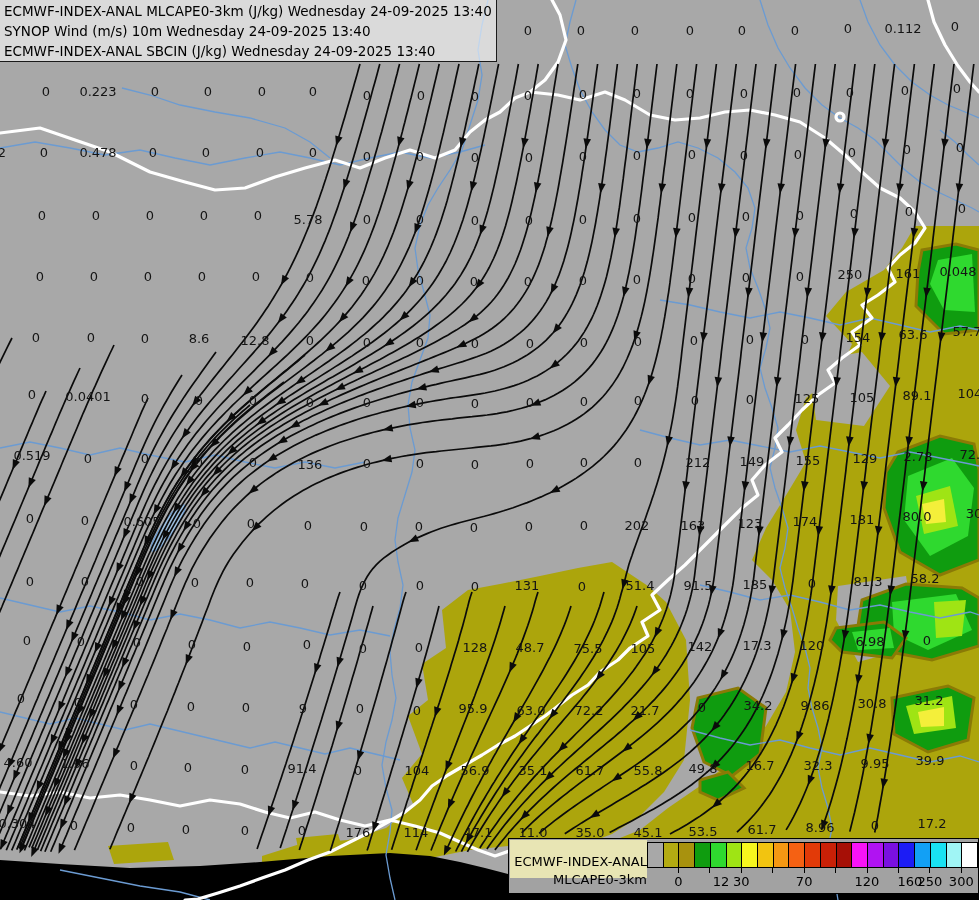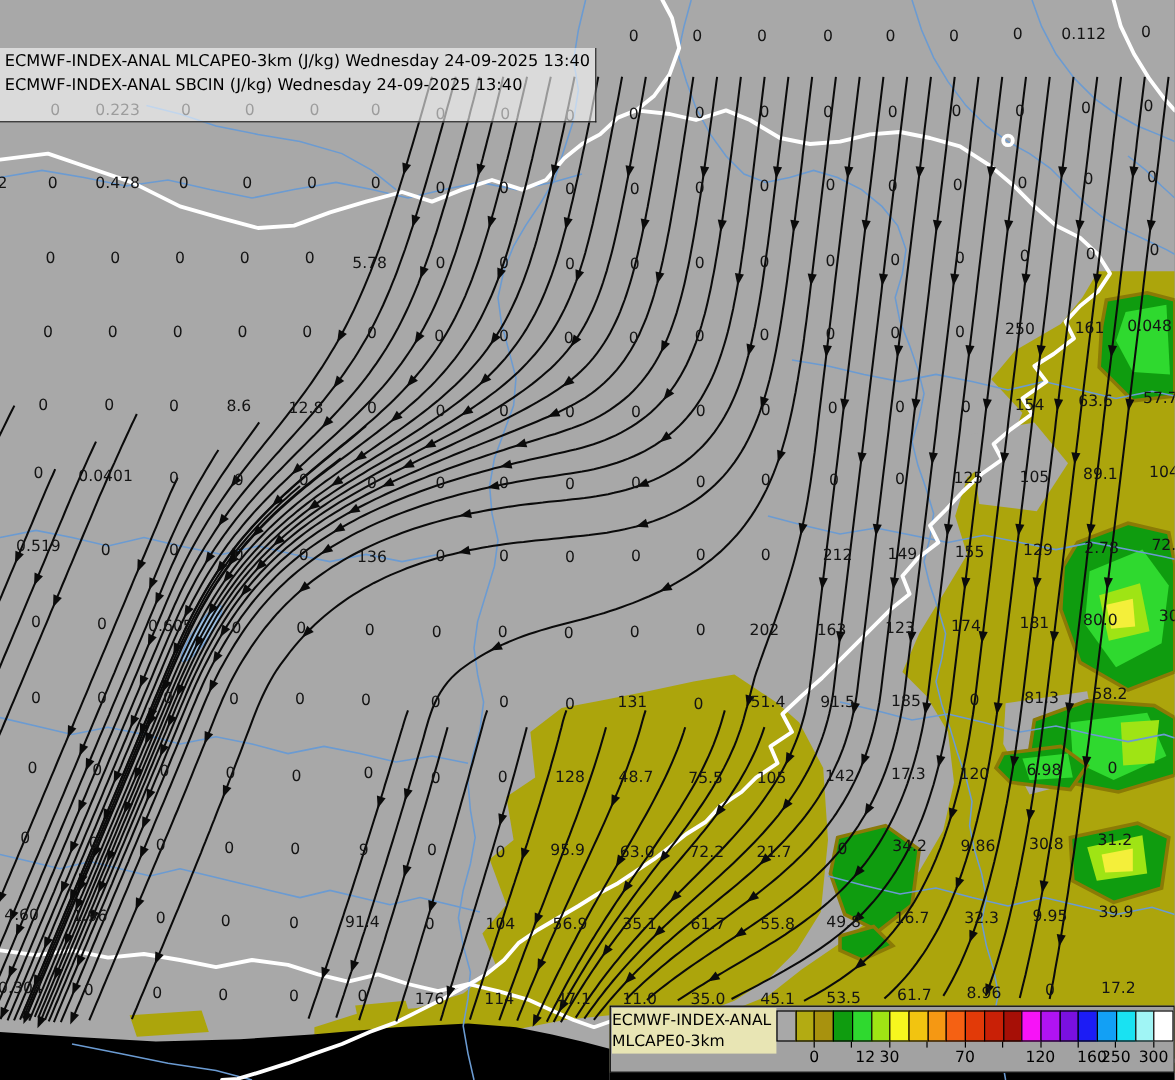--- a/index.html
+++ b/index.html
@@ -7,31 +7,31 @@
     position:relative;width:979px;height:900px;overflow:hidden;
     background:#a8a8a8;
     font-family:"DejaVu Sans","Liberation Sans",sans-serif;
   }
   svg{position:absolute;left:0;top:0;}
   .titlebox{
     position:absolute;left:0;top:0;width:497px;height:62px;
     background:rgba(255,255,255,0.58);
     border-right:1px solid #1a1a1a;border-bottom:1px solid #1a1a1a;
     box-sizing:border-box;padding:1px 0 0 4px;z-index:30;
-    color:#000;font-size:13.5px;line-height:20px;white-space:nowrap;margin-top:40px;
+    color:#000;font-size:13.5px;line-height:20px;white-space:nowrap;
   }
   .legend{
     position:absolute;left:508px;top:838px;width:471px;height:56px;
     background:#a2a2a2;border:1px solid #000;box-sizing:border-box;z-index:30;
     color:#000;
   }
   .leg-label{
     position:absolute;left:1px;top:1px;width:137px;height:38px;
-    background:#e8e5b4;text-align:left;font-size:13px;line-height:18px;
-    padding-top:2px;box-sizing:border-box;
+    background:#e8e5b4;text-align:right;font-size:13px;line-height:18px;
+    padding-top:13px;box-sizing:border-box;
   }
   .leg-unit{
     position:absolute;left:1px;top:40px;width:137px;height:14px;
     text-align:center;font-size:13px;margin-top:20px;
   }
   .leg-bar{position:absolute;left:138px;top:3px;width:330px;height:50px;}
   .leg-bar .sw{position:absolute;top:0;height:26px;border:1px solid #000;box-sizing:border-box;}
   .leg-bar .tick{position:absolute;top:26px;width:1px;height:5px;background:#000;}
   .leg-bar .tlab{position:absolute;top:32px;width:36px;text-align:center;font-size:13px;}
 </style>
@@ -611,20 +611,21 @@
         <text x="703" y="835.5" text-anchor="middle" font-size="13" fill="#141414">53.5</text>
         <text x="762" y="833.5" text-anchor="middle" font-size="13" fill="#141414">61.7</text>
         <text x="820" y="831.5" text-anchor="middle" font-size="13" fill="#141414">8.96</text>
         <text x="875" y="829.5" text-anchor="middle" font-size="13" fill="#141414">0</text>
         <text x="932" y="827.5" text-anchor="middle" font-size="13" fill="#141414">17.2</text>
       </g>
     </svg>
 
   <div class="titlebox">
     <div>ECMWF-INDEX-ANAL MLCAPE0-3km (J/kg) Wednesday 24-09-2025 13:40</div>
+    <div>SYNOP Wind (m/s) 10m Wednesday 24-09-2025 13:40</div>
     <div>ECMWF-INDEX-ANAL SBCIN (J/kg) Wednesday 24-09-2025 13:40</div>
   </div>
 
   <div class="legend">
     <div class="leg-label">
       <div>ECMWF-INDEX-ANAL</div>
       <div>MLCAPE0-3km</div>
     </div>
     <div class="leg-unit">J/kg</div>
     <div class="leg-bar" id="legbar">

